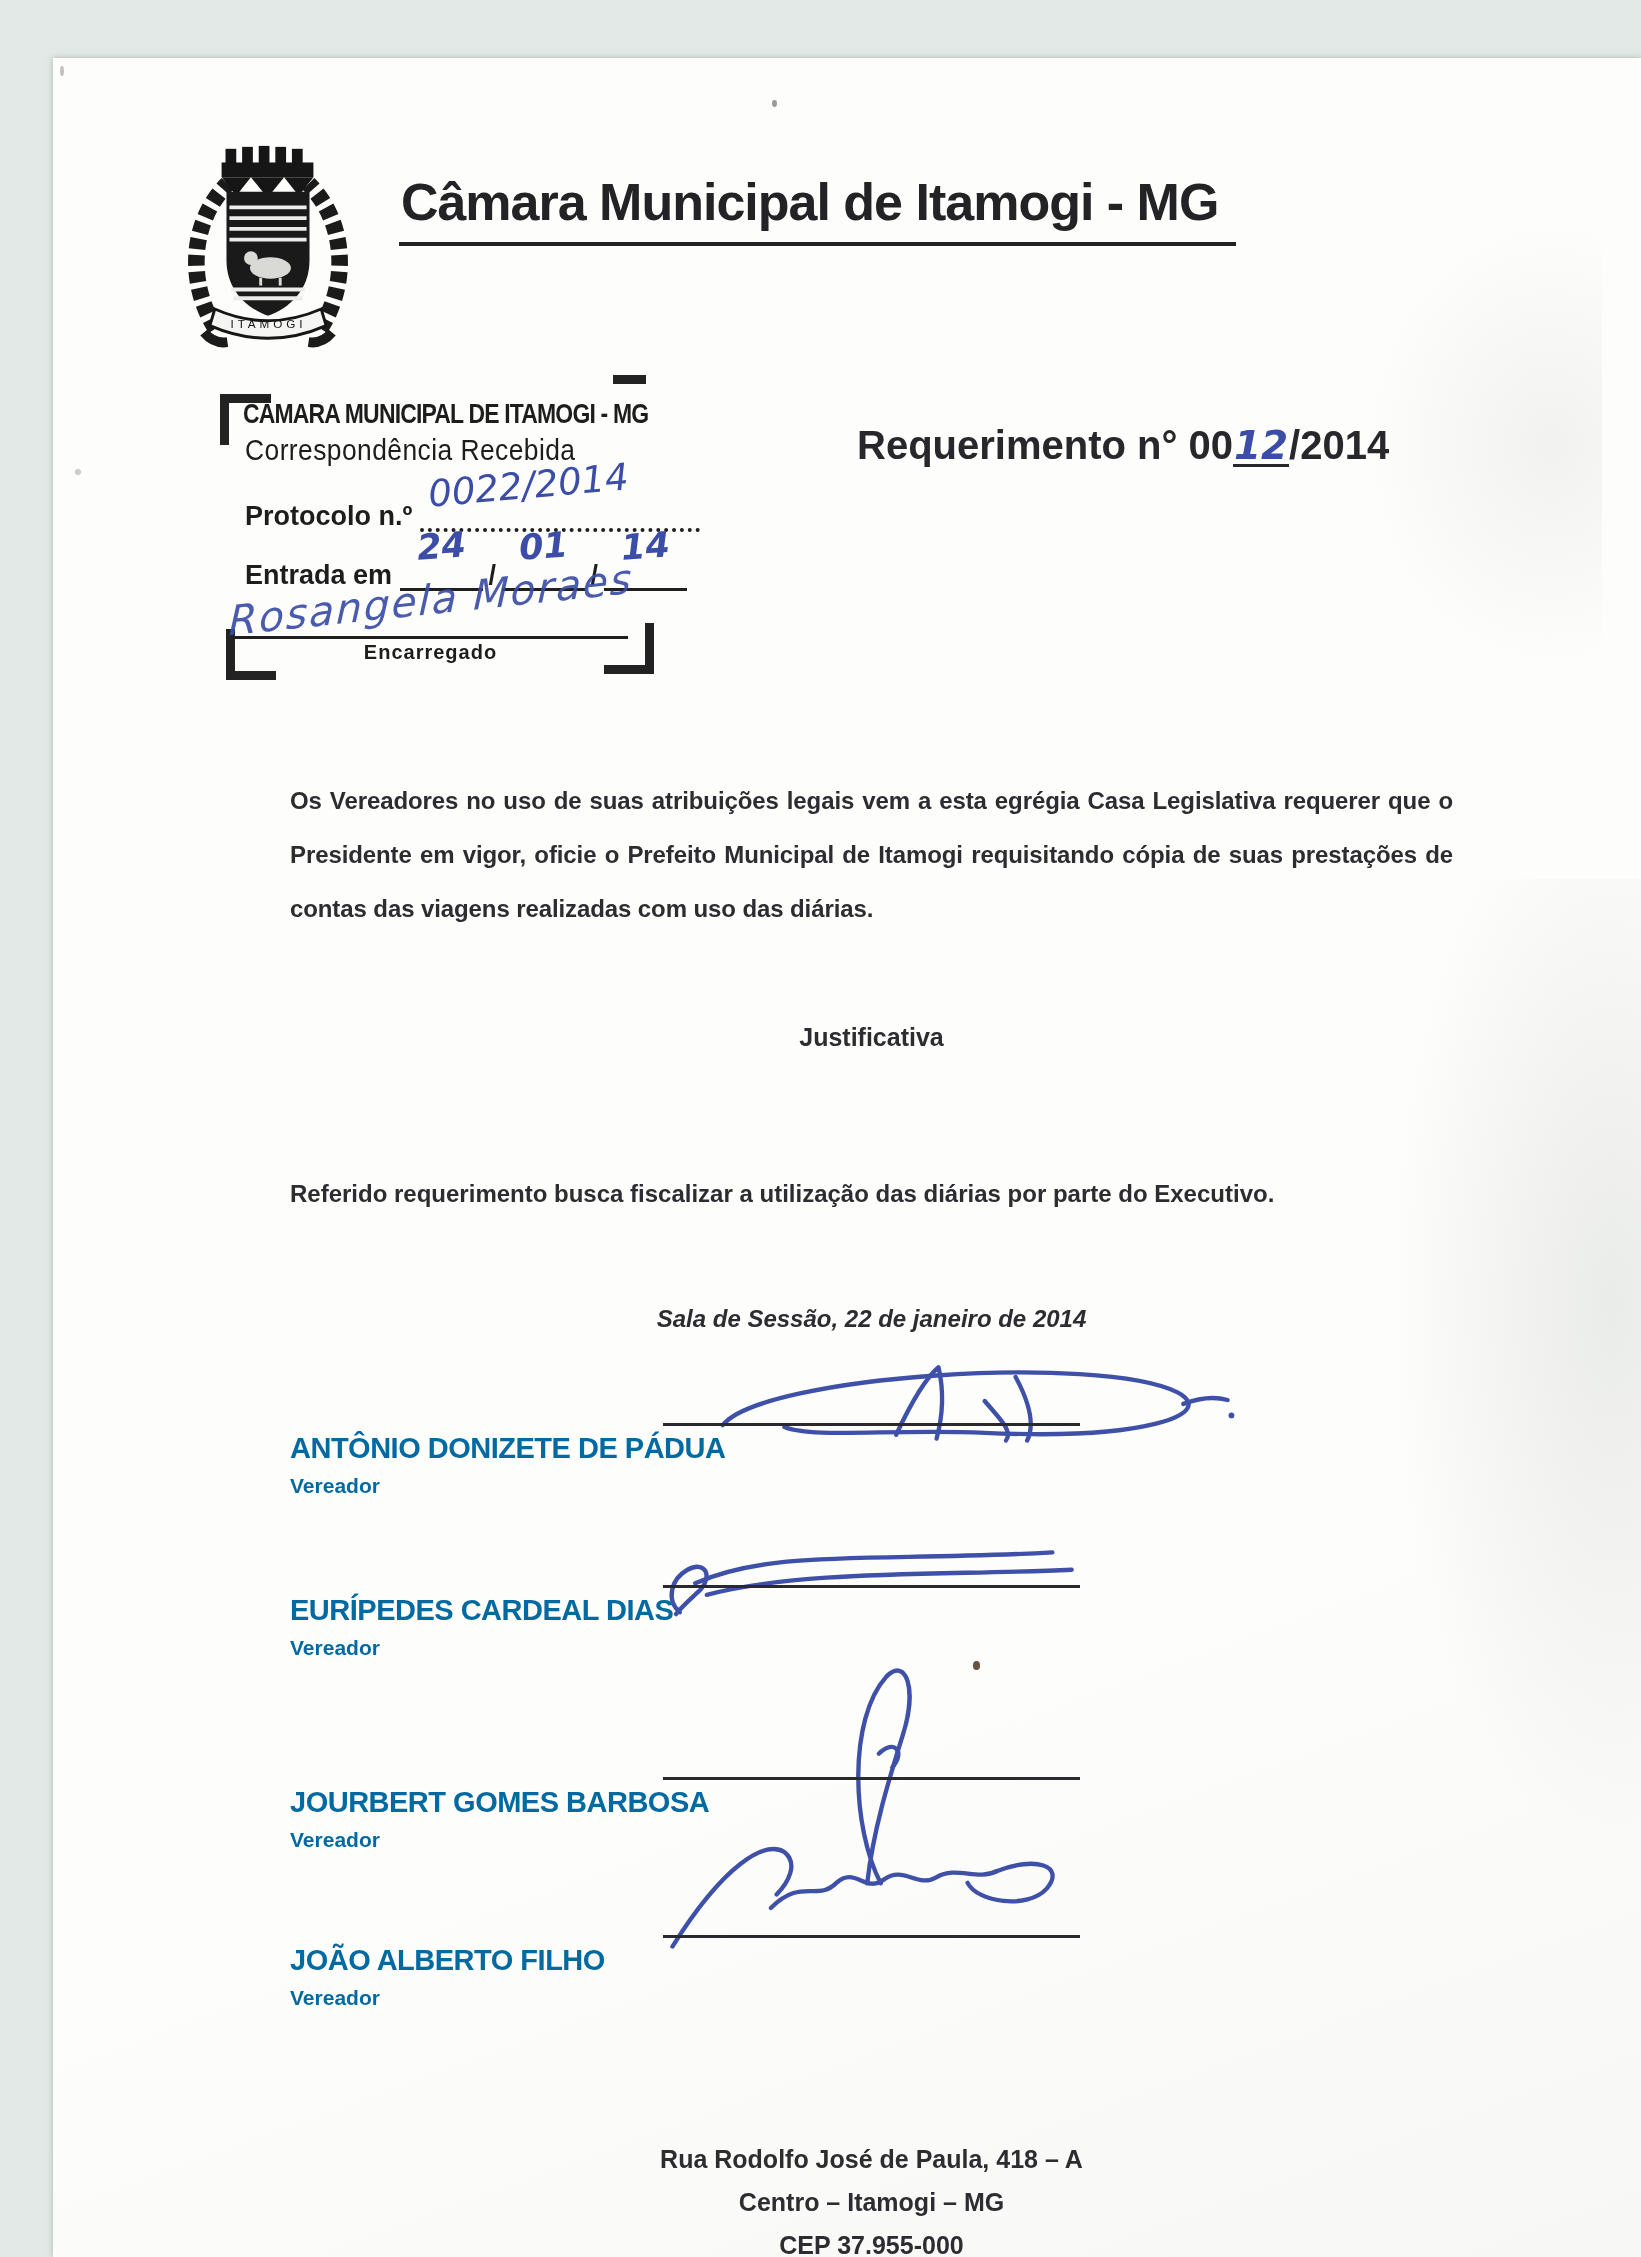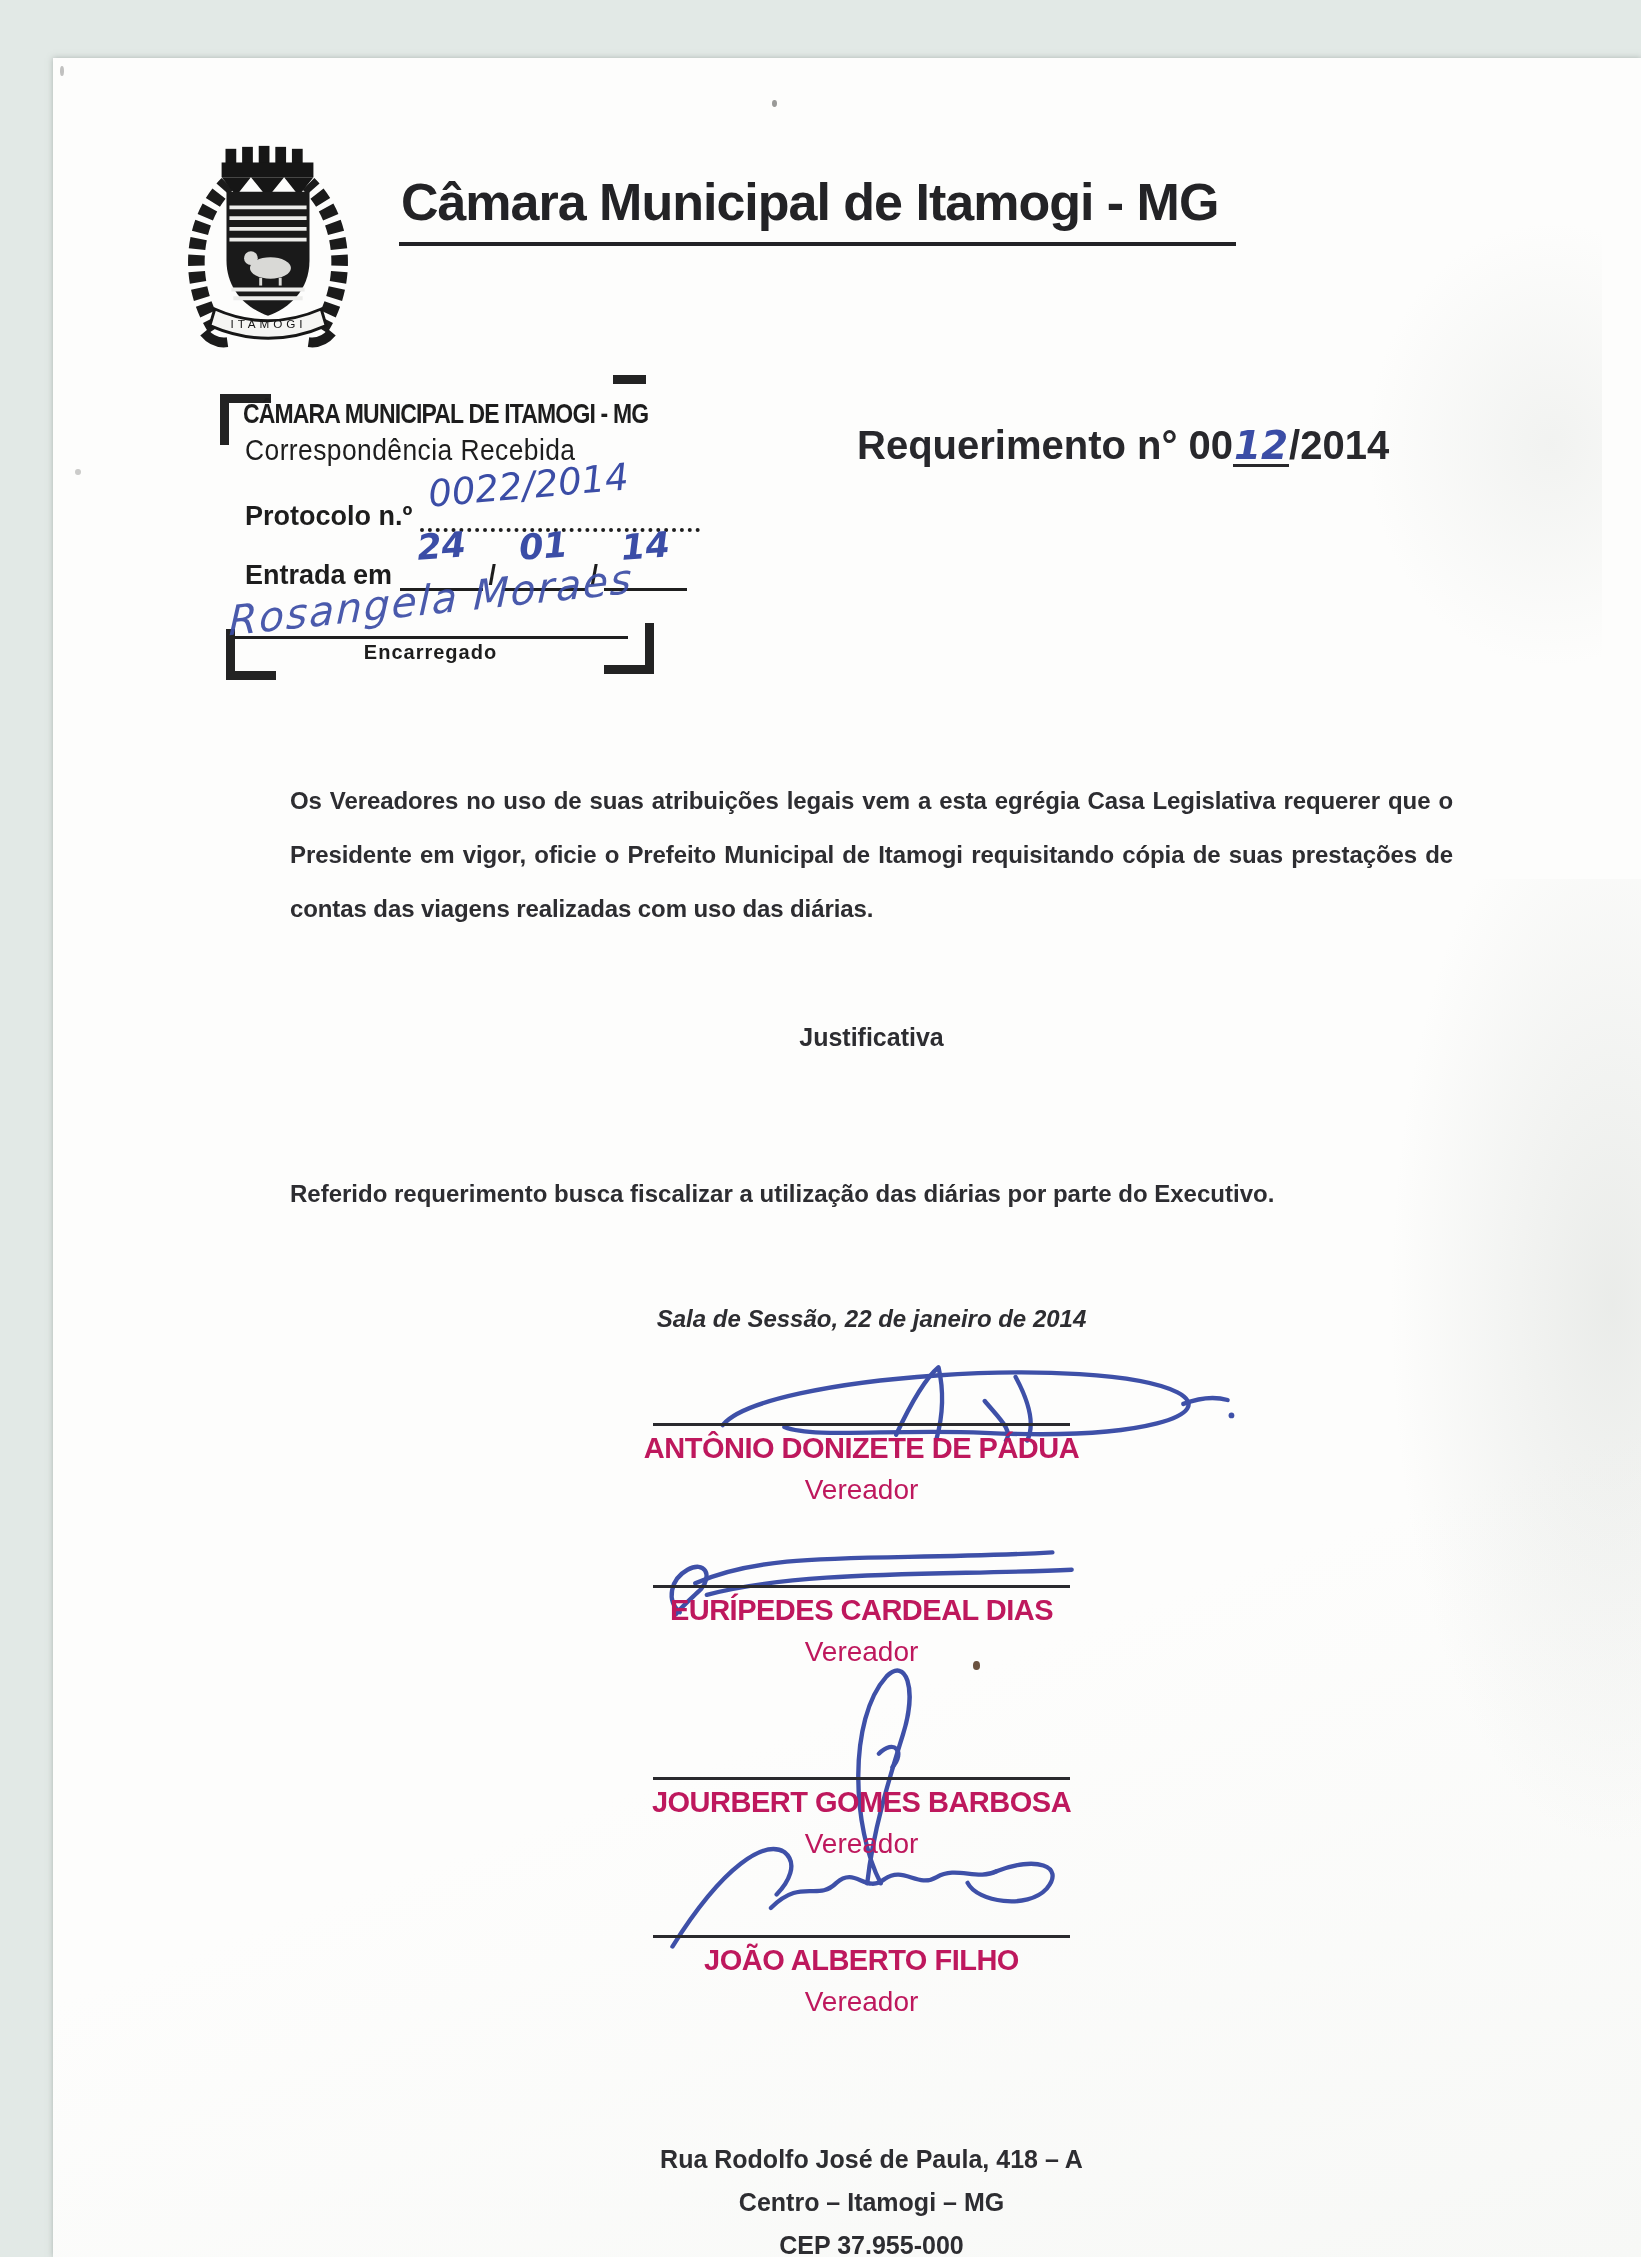--- a/index.html
+++ b/index.html
@@ -74,25 +74,25 @@
     font-size:39px;line-height:37px;
   }
 
   
   .col{position:absolute;left:290px;width:1163px;color:#2d2d31;}
   .body-par{top:774px;font-size:24px;font-weight:bold;line-height:54px;text-align:justify;letter-spacing:-0.1px;}
   .just-title{top:1023px;text-align:center;font-size:25px;font-weight:bold;}
   .just-text{top:1180px;font-size:24px;font-weight:bold;}
   .date-line{top:1305px;text-align:center;font-size:24px;font-weight:bold;font-style:italic;}
 
-  .sig-block{position:absolute;left:280px;width:1163px;text-align:center;color:#be185d;}
+  .sig-block{position:absolute;left:290px;width:1163px;color:#0369a1;}
   .sig-svg{position:absolute;pointer-events:none;}
   .sig-rule{display:block;margin:0 auto;width:417px;border-bottom:3.9px solid #2a2a2e;}
   .sig-name{font-size:29px;font-weight:bold;letter-spacing:-0.5px;margin-top:5.8px;}
-  .sig-role{font-size:28px;font-weight:normal;margin-top:9.7px;}
+  .sig-role{font-size:21px;font-weight:bold;margin-top:9.7px;}
 
   .footer{position:absolute;left:290px;top:2138px;width:1163px;text-align:center;
     font-size:25px;font-weight:bold;color:#2d2d31;line-height:43px;}
 
   svg .ink{stroke:#3e50a8;stroke-width:4.5;fill:none;stroke-linecap:round;stroke-linejoin:round;}
 </style>
 </head>
 <body>
 
 <div class="paper">

